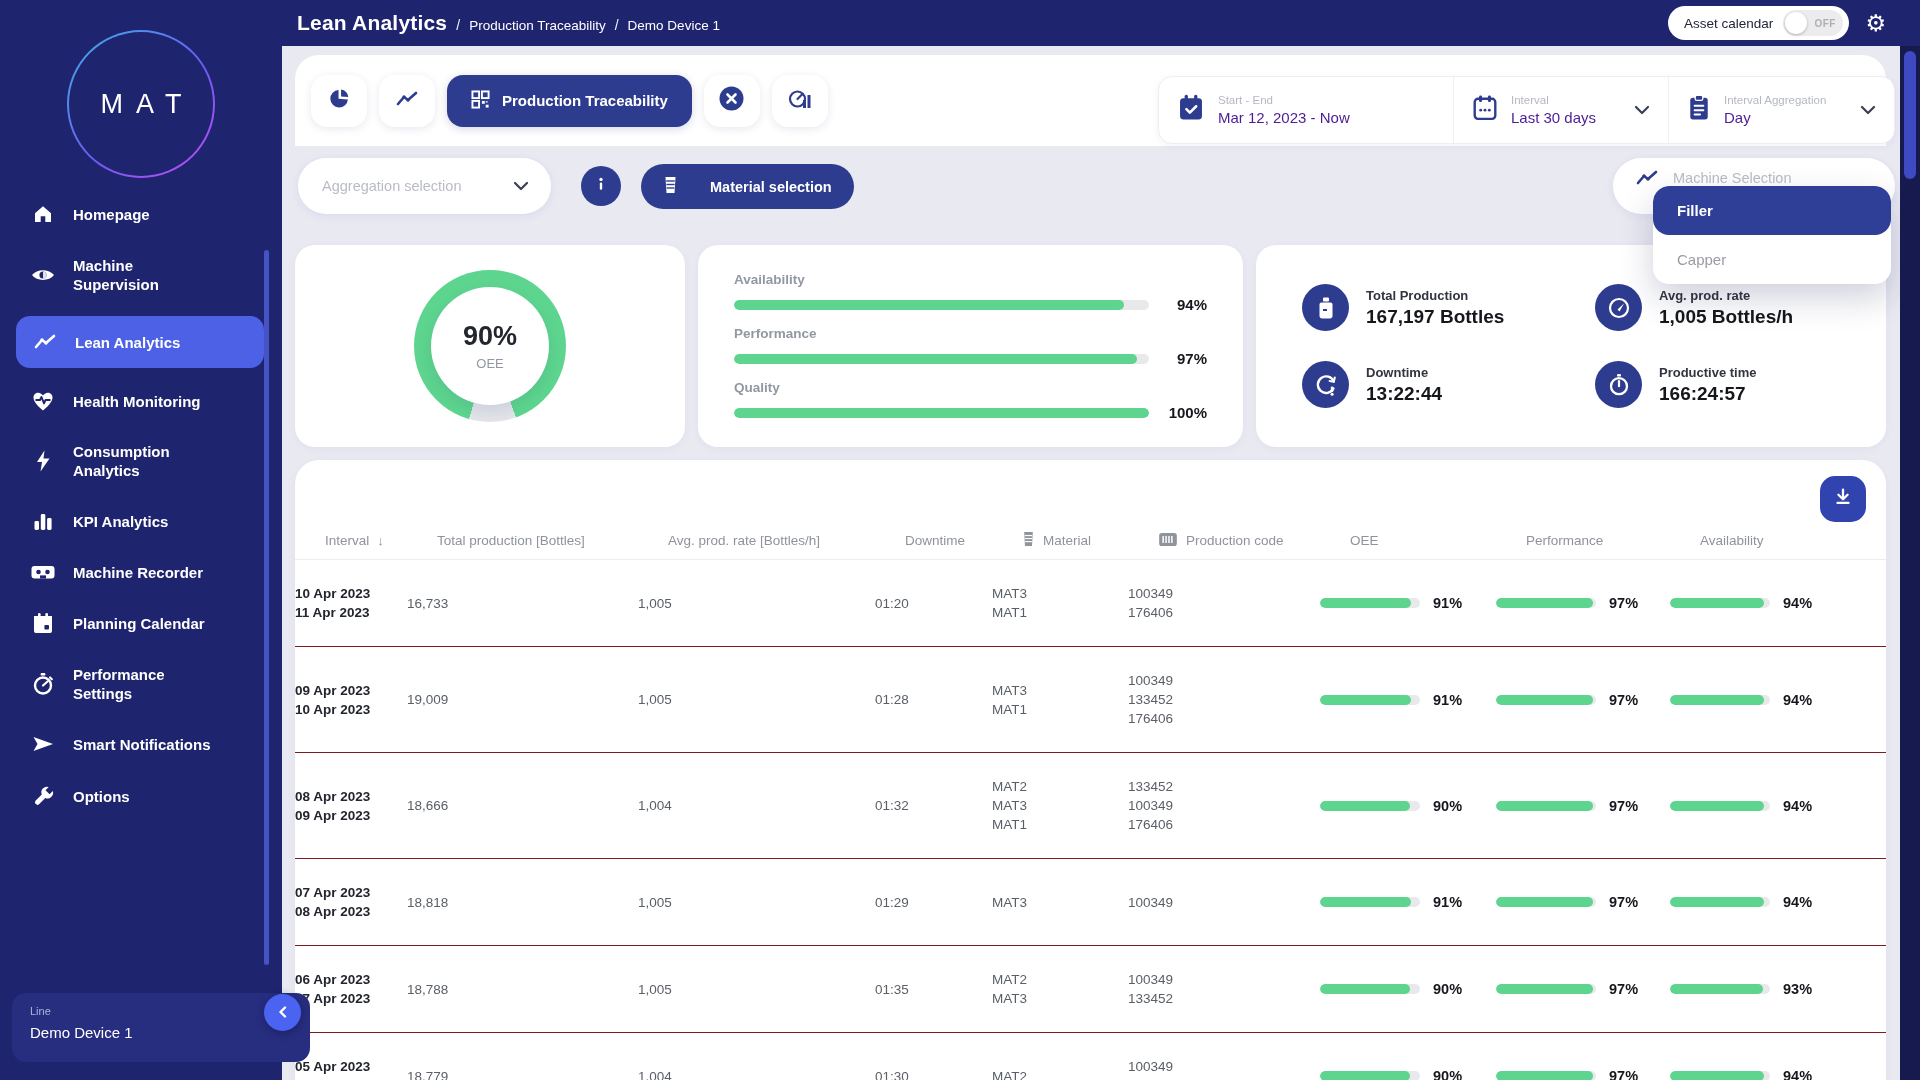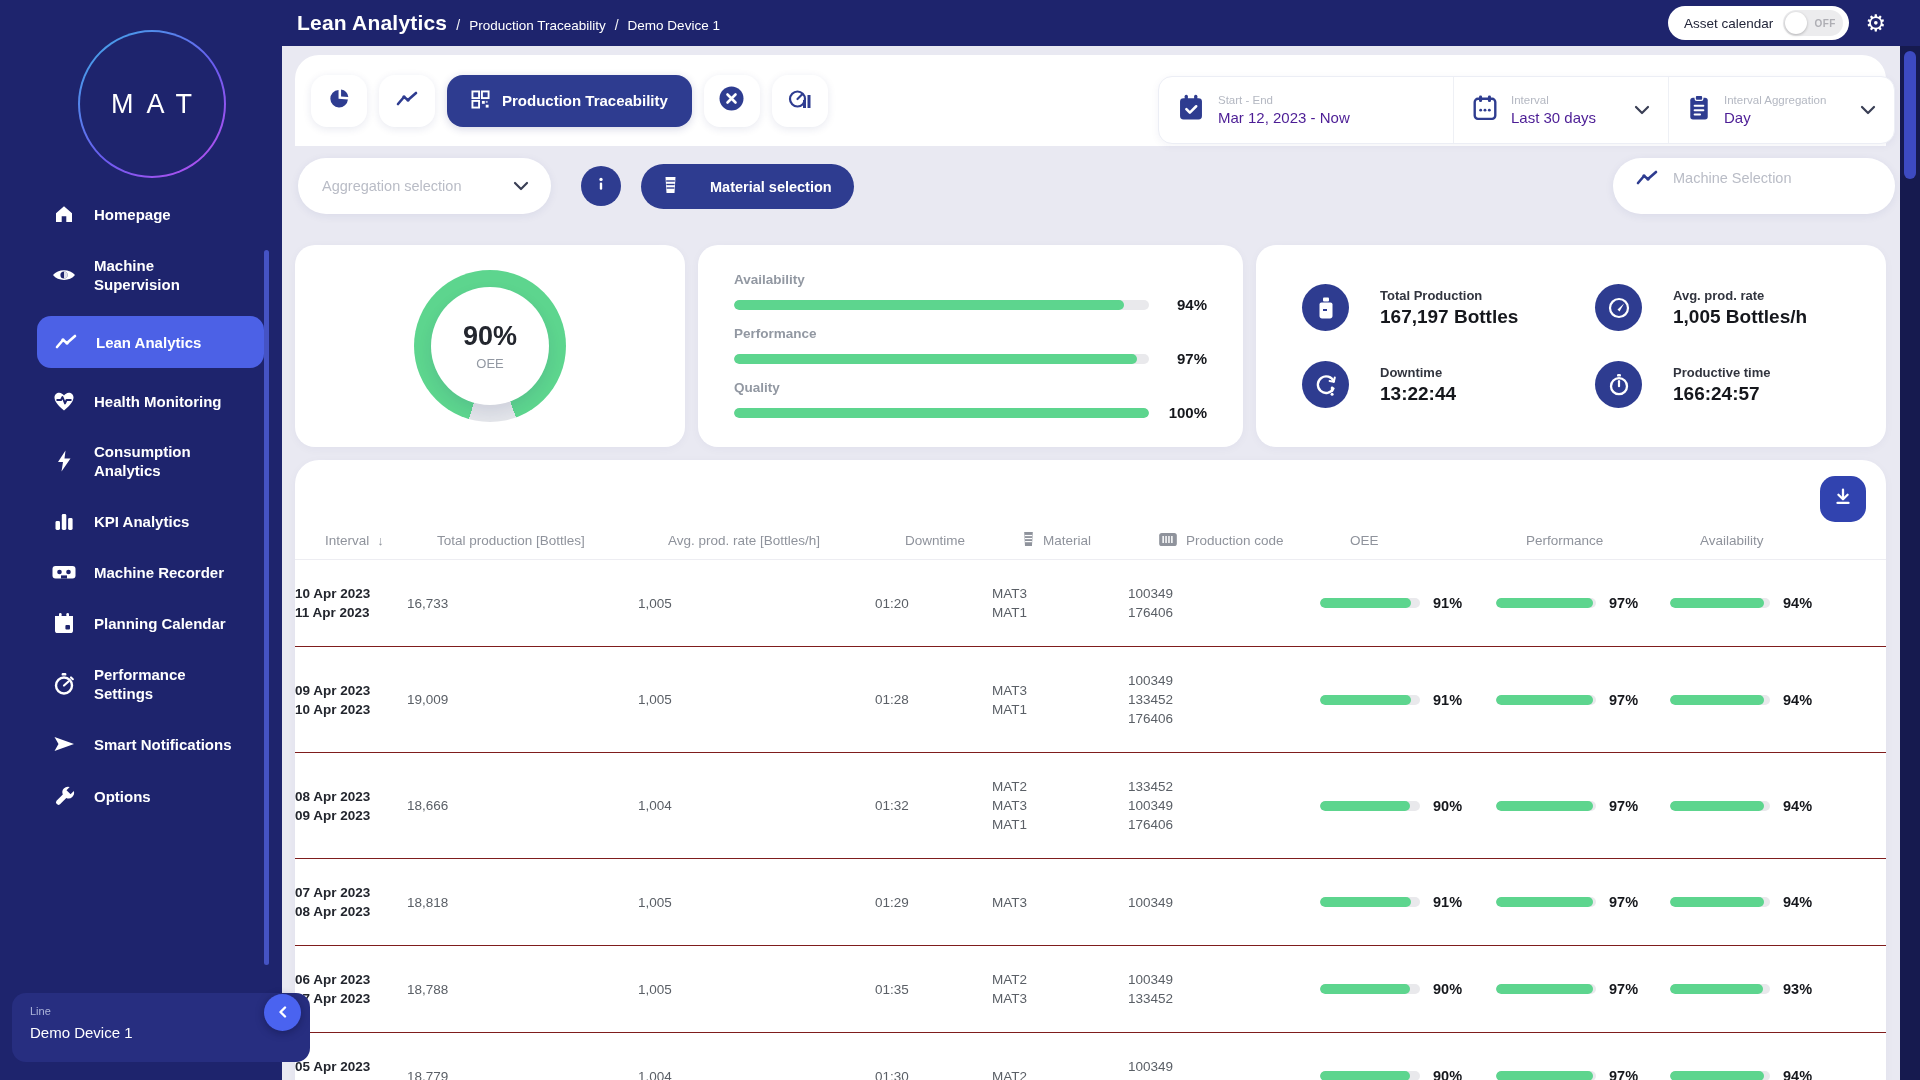--- a/index.html
+++ b/index.html
@@ -15,21 +15,21 @@
   .bc-crumb { font-size:13.5px; }
   .topbar-right { display:flex; align-items:center; gap:16px; padding-right:34px; }
   .asset-pill { background:#fff; border-radius:19px; height:34px; display:flex; align-items:center; gap:10px; padding:0 6px 0 16px; cursor:pointer; }
   .asset-label { font-size:13.5px; color:#23263a; }
   .toggle { width:60px; height:26px; background:#ececee; border-radius:13px; display:flex; align-items:center; position:relative; }
   .knob { width:22px; height:22px; border-radius:50%; background:#fff; box-shadow:0 1px 3px rgba(0,0,0,.25); margin-left:2px; }
   .off-text { font-size:10px; font-weight:bold; color:#aeaeb4; margin-left:7px; letter-spacing:.5px; }
   .gear { color:#fff; font-size:23px; line-height:1; cursor:pointer; }
 
   
-  .sidebar { position:absolute; left:0; top:0; width:282px; height:1080px; background:#1e246d; z-index:7;padding-left:21px; }
+  .sidebar { position:absolute; left:0; top:0; width:282px; height:1080px; background:#1e246d; z-index:7; }
   .logo-wrap { width:148px; height:148px; border-radius:50%; margin:30px auto 14px auto; background:linear-gradient(140deg,#3fb0e8 0%,#6a5cf0 55%,#c44df0 100%); padding:2px; }
   .logo-inner { width:100%; height:100%; border-radius:50%; background:#1e246d; display:flex; align-items:center; justify-content:center; }
   .logo-text { color:#fff; font-size:27px; font-weight:300; letter-spacing:13px; padding-left:13px; }
   .nav { display:flex; flex-direction:column; gap:14px; margin-top:16px; }
   .nav-item { display:flex; align-items:center; gap:17px; padding:8px 12px 8px 30px; cursor:pointer; color:#fff; }
   .nav-item .nicon { width:26px; display:flex; justify-content:center; flex:0 0 26px; }
   .nav-label { font-size:15px; font-weight:bold; line-height:19px; max-width:150px; }
   .nav-item.active { background:#4c61e6; border-radius:14px; margin:0 18px 0 16px; padding:16px 8px 16px 16px; }
   .side-scroll { position:absolute; left:264px; top:250px; width:5px; height:715px; border-radius:3px; background:#4553c4; }
   .device-card { position:absolute; left:12px; top:993px; width:298px; height:69px; background:#272e80; border-radius:14px; padding:12px 18px; cursor:pointer; }
@@ -79,21 +79,21 @@
   .donut-val { font-size:27px; font-weight:bold; color:#23262e; }
   .donut-label { font-size:13px; color:#9298a2; }
   .bars-card { width:545px; padding:27px 36px 0 36px; }
   .bar-group { margin-bottom:13px; }
   .bar-label { font-size:13.5px; font-weight:bold; color:#9298a2; margin-bottom:9px; }
   .bar-line { display:flex; align-items:center; gap:14px; }
   .bar-track { flex:1; height:10px; border-radius:5px; background:#e9e9ec; overflow:hidden; }
   .bar-fill { height:100%; border-radius:5px; background:#5dd58e; }
   .bar-value { width:44px; text-align:right; font-size:15px; font-weight:bold; color:#15171c; }
   .stats-card { flex:1; display:grid; grid-template-columns:1fr 1fr; grid-template-rows:1fr 1fr; padding:24px 30px 24px 14px; }
-  .stat { display:flex; align-items:center; gap:31px; padding-left:32px; }
+  .stat { display:flex; align-items:center; gap:17px; padding-left:32px; }
   .stat-icon { width:47px; height:47px; border-radius:50%; background:#2e3c90; display:flex; align-items:center; justify-content:center; flex:0 0 47px; }
   .stat-label { font-size:13px; font-weight:bold; color:#32353f; }
   .stat-value { font-size:19px; font-weight:bold; color:#15171c; margin-top:3px; }
 
   
   .table-card { position:absolute; left:13px; top:414px; width:1591px; height:700px; border-radius:24px; background:#fff; overflow:hidden; }
   .download-btn { position:absolute; top:16px; right:20px; width:46px; height:46px; border-radius:15px; background:#3143af; display:flex; align-items:center; justify-content:center; cursor:pointer; }
   .tgrid { display:grid; grid-template-columns:112px 231px 237px 117px 136px 192px 176px 174px 1fr; align-items:center; padding-left:30px; }
   .thead { margin-top:62px; height:38px; border-bottom:1px solid #ededf2; color:#8f939c; font-size:13.5px; }
   .th { display:flex; align-items:center; gap:8px; }
@@ -372,20 +372,24 @@
       </button>
 
       <div class="machine-pill">
         <span><svg width="24" height="20" viewBox="0 0 24 20">
               <polyline points="3,15 9,8 13,11 21,4" fill="none" stroke="#2e3c90" stroke-width="2.6" stroke-linecap="round" stroke-linejoin="round"></polyline>
               <circle cx="9" cy="8" r="1.7" fill="#2e3c90"></circle>
               <circle cx="13" cy="11" r="1.7" fill="#2e3c90"></circle>
             </svg></span>
         <span class="machine-label">Machine Selection</span>
       </div>
+      <div class="dropdown">
+        <div class="dd-opt selected">Filler</div>
+        <div class="dd-opt plain">Capper</div>
+      </div>
     </div>
 
     <div class="kpi-row">
       <div class="card oee-card">
         <div class="donut" style="background: conic-gradient(from 196deg, rgb(93, 213, 142) 0deg, rgb(93, 213, 142) 324deg, rgb(226, 228, 233) 324deg, rgb(226, 228, 233) 360deg);">
           <div class="donut-hole">
             <span class="donut-val">90%</span>
             <span class="donut-label">OEE</span>
           </div>
         </div>

